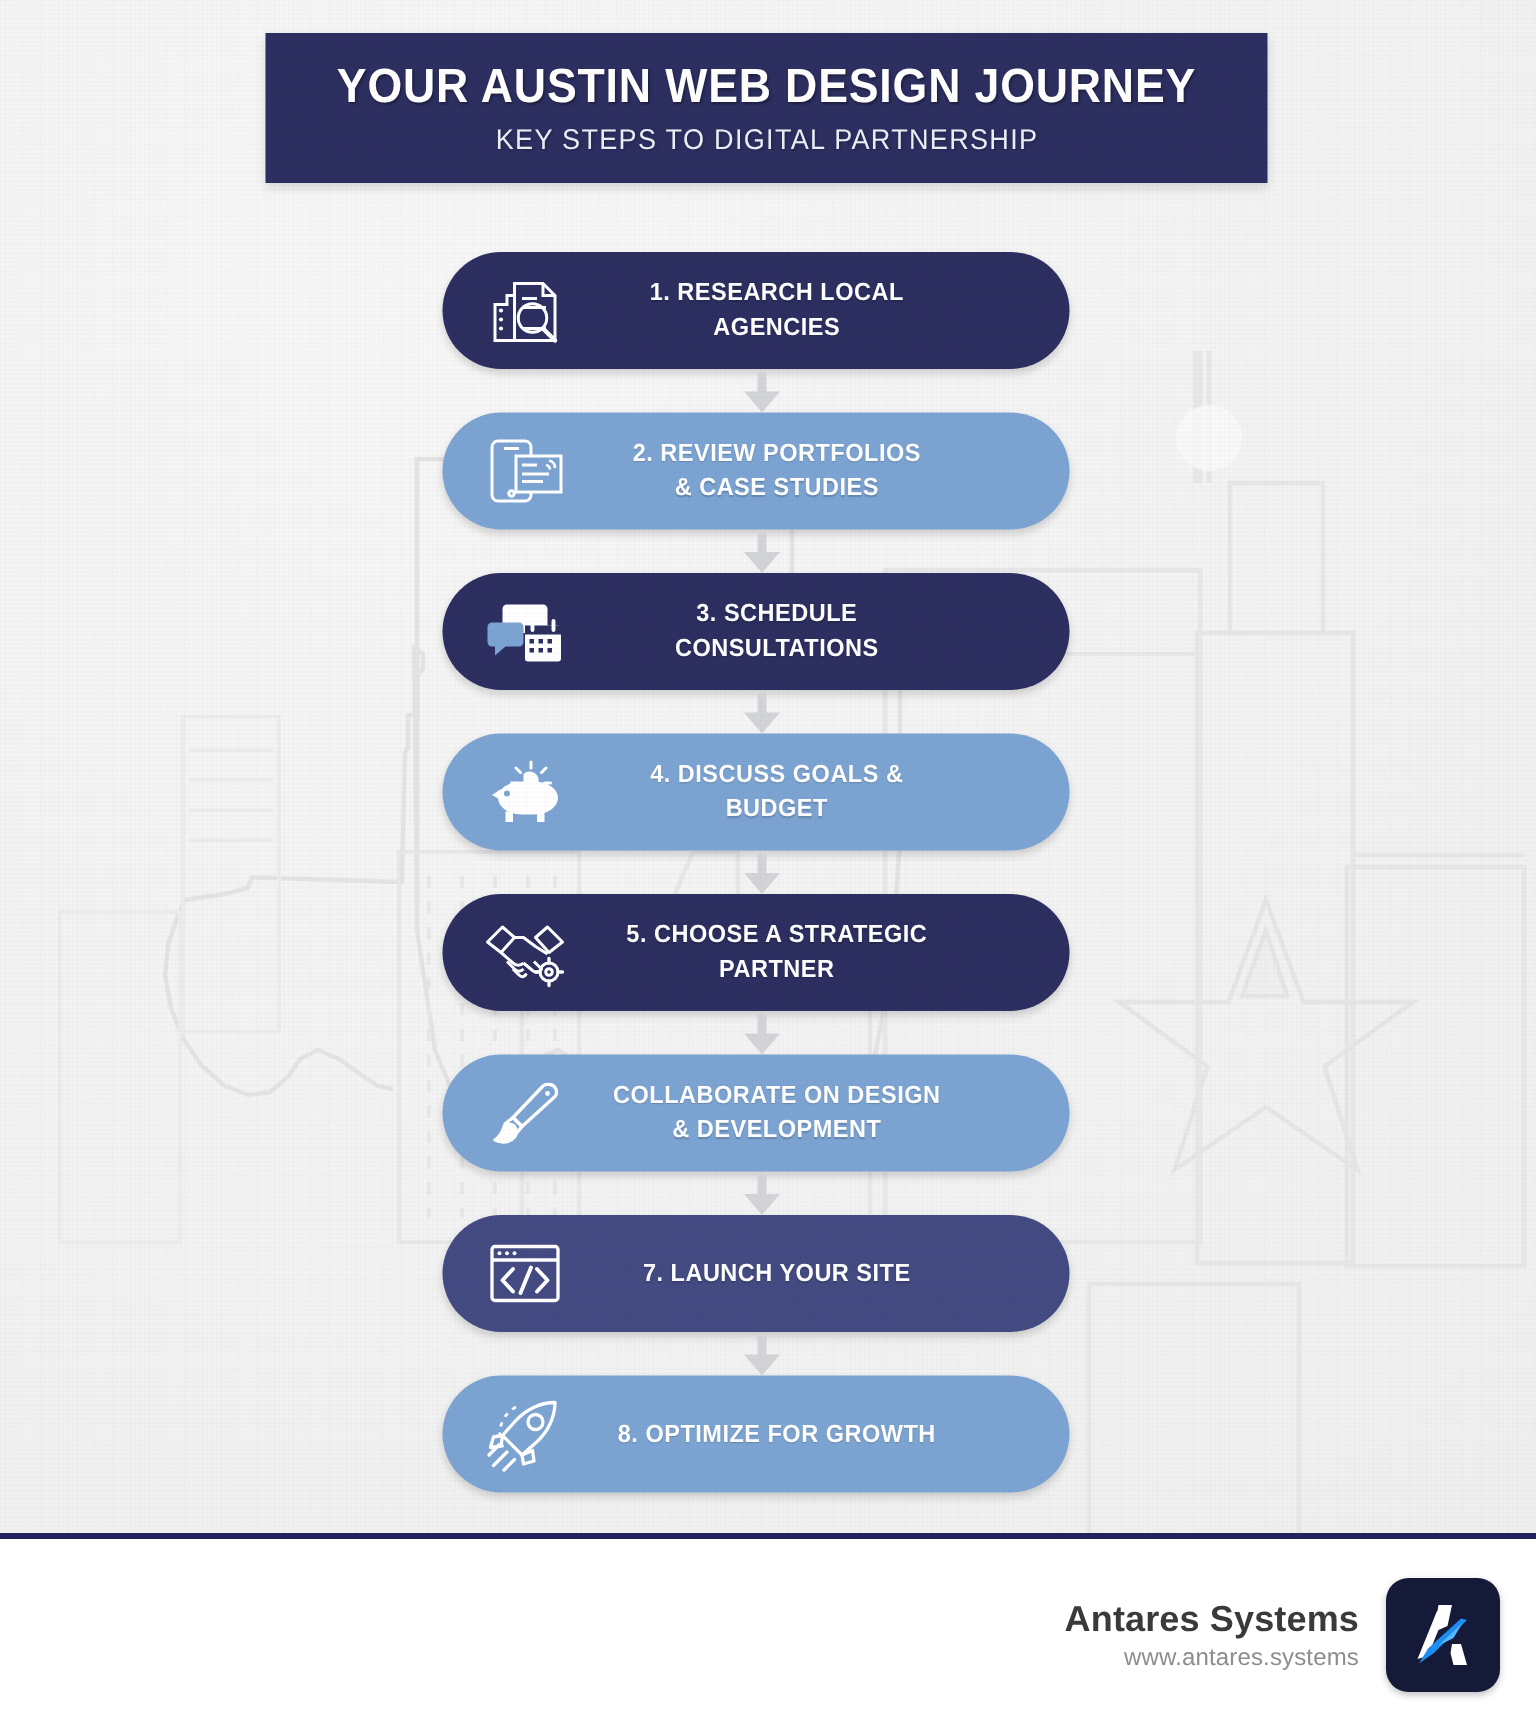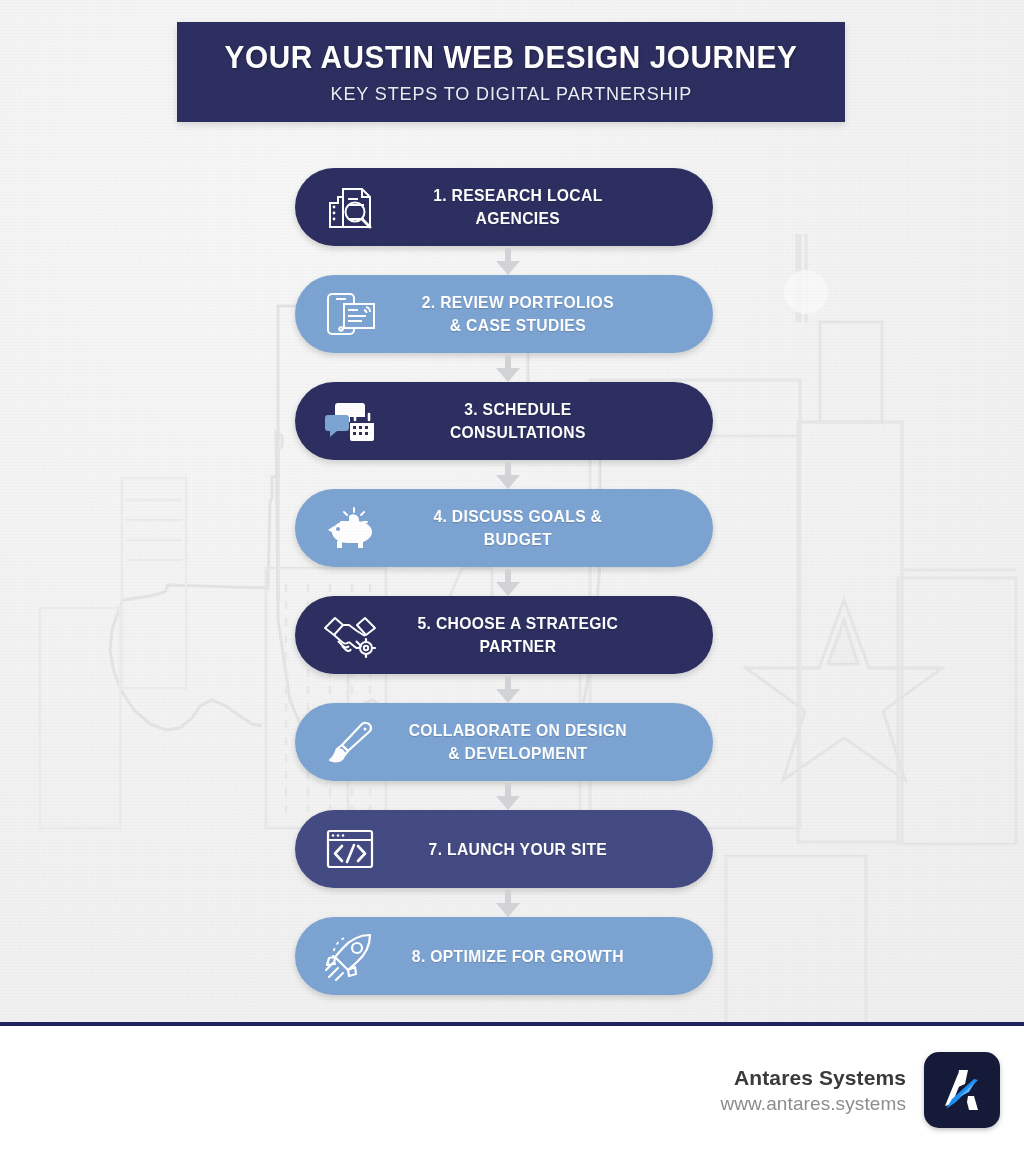--- a/index.html
+++ b/index.html
@@ -83,24 +83,24 @@
     position:absolute; left:0; top:1022px; width:1024px; height:4px;
     background:#20245c;
   }
   .footer{
     position:absolute; left:0; top:1026px; width:1024px; height:128px;
     background:#ffffff;
     display:flex; align-items:center; justify-content:flex-end;
   }
   .brand{ text-align:right; margin-right:18px; }
   .brand-name{
-    font-size:21px; font-weight:bold; color:#3a3a3a; letter-spacing:.1px;
+    font-size:24px; font-weight:bold; color:#3a3a3a; letter-spacing:.1px;
   }
   .brand-url{
-    font-size:19px; color:#8d8d8d; margin-top:3px; letter-spacing:.1px;
+    font-size:16px; color:#8d8d8d; margin-top:3px; letter-spacing:.1px;
   }
   .logo-tile{
     width:76px; height:76px; border-radius:15px;
     background:#141a38; margin-right:24px;
     display:flex; align-items:center; justify-content:center;
     box-shadow:0 2px 5px rgba(0,0,0,.25);
   }
 </style>
 </head>
 <body>

